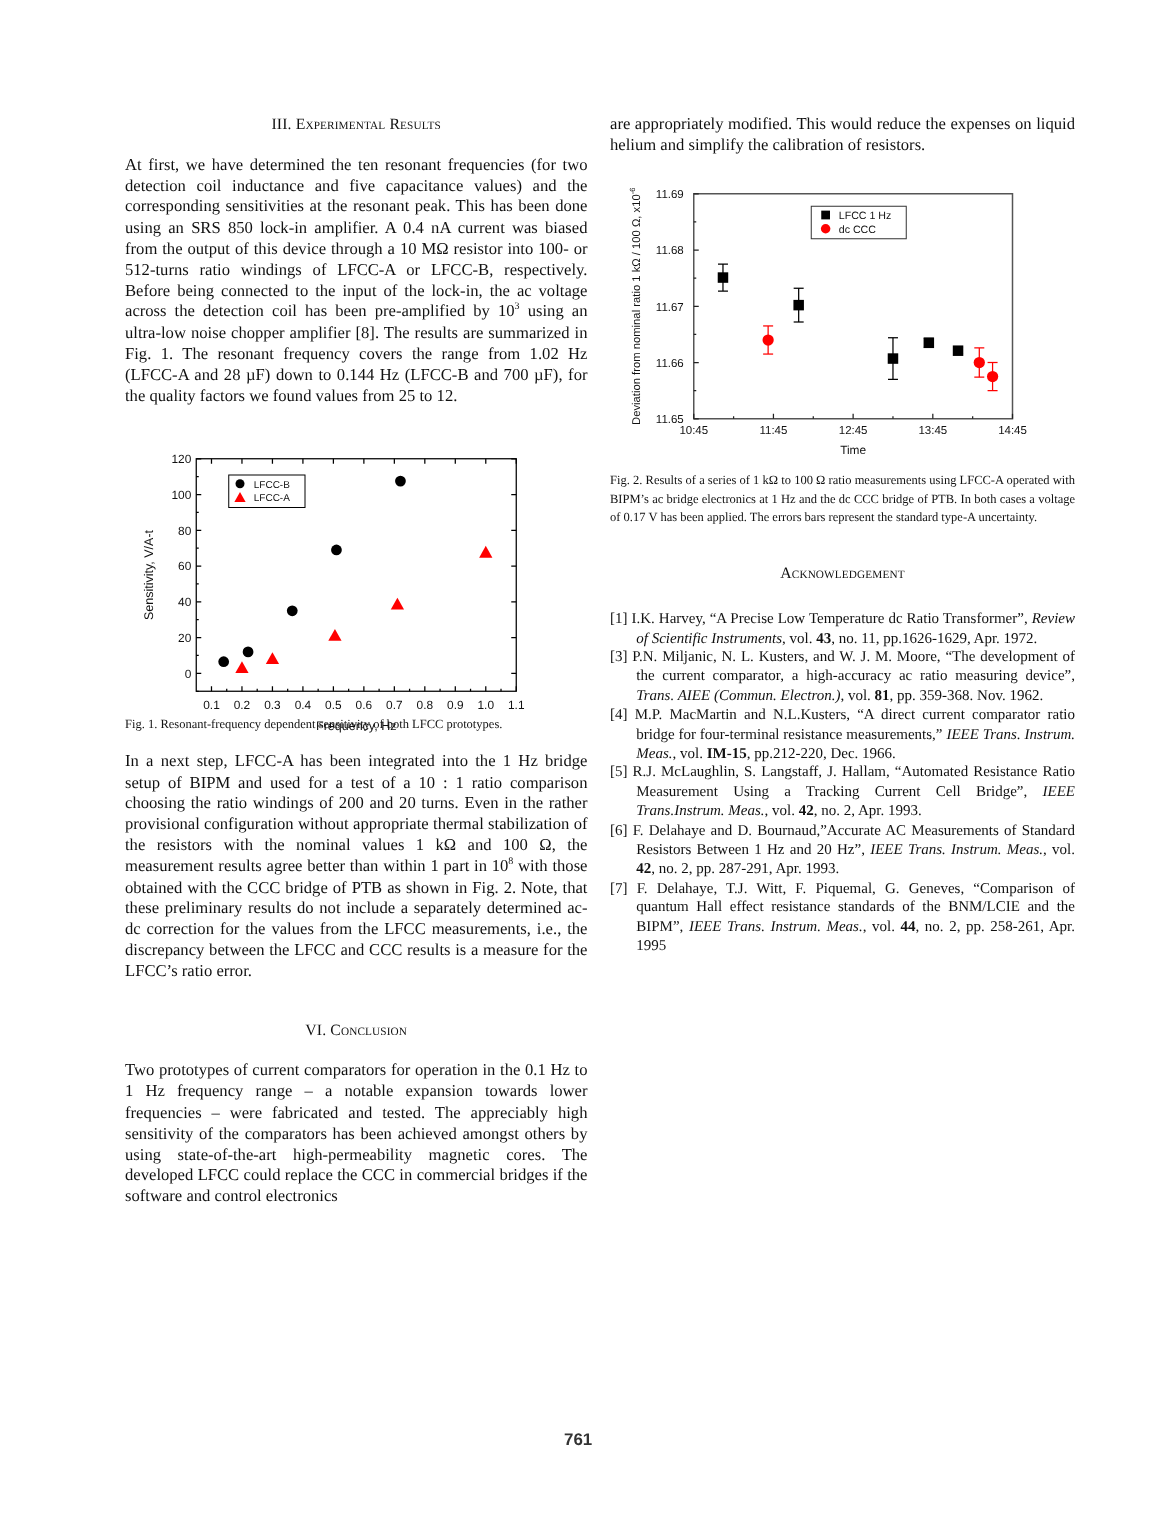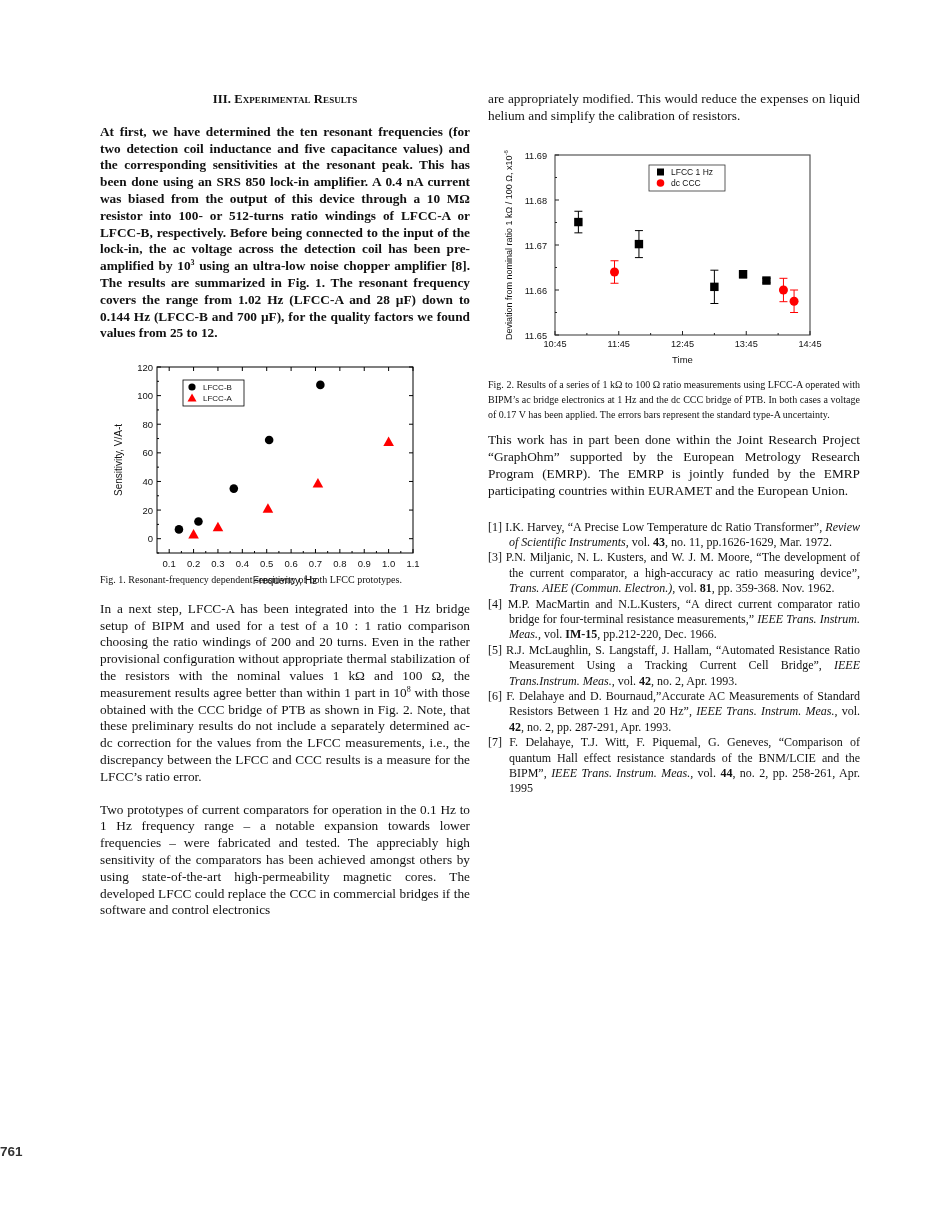--- a/index.html
+++ b/index.html
@@ -12,27 +12,27 @@
   .sec { text-align:center; font-size:12.6px; margin:0; letter-spacing:0.1px; }
   .sc { font-variant:small-caps; }
   .caption { font-size:10px; line-height:14.8px; text-align:justify; margin:0; }
   .caption.left-al { text-align:left; }
   sup { font-size:8px; vertical-align:super; line-height:0; }
   .refs { font-size:12.0px; line-height:15.4px; }
   .ref { display:flex; text-align:justify; margin:0 0 0 0; }
   .ref .body { padding-left:21px; text-indent:-21px; }
   .fig { position:absolute; }
   svg text { font-family:"Liberation Sans", "DejaVu Sans", sans-serif; }
-  .pagenum { position:absolute; top:1144px; left:0; width:925px; 
+  .pagenum { position:absolute; top:1144px; left:0; width:925px; text-align:center;
              font-family:"Liberation Sans","DejaVu Sans",sans-serif; font-weight:bold; font-size:13.5px; color:#333; }
 </style>
 </head>
 <body>
 
-<div class="col left" style="top:91px;font-weight:bold;">
+<div class="col left" style="top:91px;">
   <p class="sec"><span>III. </span><span class="sc">Experimental Results</span></p>
   <p class="para" style="margin-top:16px;"><span>At first, we have determined the ten resonant frequencies (for two detection coil inductance and five capacitance values) and the corresponding sensitivities at the resonant peak. This has been done using an SRS 850 lock-in amplifier. A 0.4 nA cur­rent was biased from the output of this device through a 10&nbsp;MΩ resistor into 100- or 512-turns ratio windings of LFCC-A or LFCC-B, respectively. Before being connected to the input of the lock-in, the ac voltage across the detection coil has been pre-amplified by 10</span><sup>3</sup><span> using an ultra-low noise chop­per amplifier [8]. The results are summarized in Fig. 1. The resonant frequency covers the range from 1.02&nbsp;Hz (LFCC-A and 28&nbsp;µF) down to 0.144&nbsp;Hz (LFCC-B and 700&nbsp;µF), for the quality factors we found values from 25 to 12.</span></p>
 </div>
 
 <svg class="fig" id="fig1" style="left:100px; top:355px;" width="330" height="240" viewBox="0 0 330 240">
     <rect x="57" y="12" width="256" height="186" fill="none" stroke="#000" stroke-width="1"></rect>
     <line x1="69.19047619047619" y1="198" x2="69.19047619047619" y2="194" stroke="#000"></line>
     <line x1="69.19047619047619" y1="12" x2="69.19047619047619" y2="16" stroke="#000"></line>
     <text x="69.19047619047619" y="212" font-size="9.5" text-anchor="middle" fill="#111">0.1</text>
     <line x1="81.38095238095238" y1="198" x2="81.38095238095238" y2="196" stroke="#000"></line>
@@ -120,20 +120,21 @@
     <polygon points="93.57142857142858,173.9 98.87142857142858,183.4 88.27142857142859,183.4" fill="#ff0000"></polygon>
     <polygon points="117.95238095238095,166.74615384615385 123.25238095238095,176.24615384615385 112.65238095238095,176.24615384615385" fill="#ff0000"></polygon>
     <polygon points="167.93333333333334,148.14615384615385 173.23333333333335,157.64615384615385 162.63333333333333,157.64615384615385" fill="#ff0000"></polygon>
     <polygon points="217.91428571428568,123.1076923076923 223.2142857142857,132.6076923076923 212.61428571428567,132.6076923076923" fill="#ff0000"></polygon>
     <polygon points="288.6190476190476,81.61538461538461 293.9190476190476,91.11538461538461 283.3190476190476,91.11538461538461" fill="#ff0000"></polygon>
   </svg>
 
 <div class="col left" style="top:573px;">
   <p class="caption left-al">Fig. 1. Resonant-frequency dependent sensitivity of both LFCC prototypes.</p>
   <p class="para" style="margin-top:13px;"><span>In a next step, LFCC-A has been integrated into the 1 Hz brid­ge setup of BIPM and used for a test of a 10 : 1 ratio compari­son choosing the ratio windings of 200 and 20 turns. Even in the rather provisional configuration without appropriate thermal stabilization of the resistors with the nominal values 1&nbsp;kΩ and 100&nbsp;Ω, the measurement results agree better than within 1 part in 10</span><sup>8</sup><span> with those obtained with the CCC bridge of PTB as shown in Fig. 2. Note, that these preliminary results do not include a separately determined ac-dc correction for the values from the LFCC measurements, i.e., the discrepancy between the LFCC and CCC results is a measure for the LFCC’s ratio error.</span></p>
+  <p class="sec" style="margin-top:30px;"><span>VI. </span><span class="sc">Conclusion</span></p>
   <p class="para" style="margin-top:16px;">Two prototypes of current comparators for operation in the 0.1 Hz to 1 Hz frequency range – a notable expansion towards lower frequencies – were fabricated and tested. The appre­ciably high sensitivity of the comparators has been achieved amongst others by using state-of-the-art high-permeability magnetic cores. The developed LFCC could replace the CCC in commercial bridges if the software and control electronics</p>
 </div>
 
 <div class="col right" style="top:91px;">
   <p class="para">are appropriately modified. This would reduce the expenses on liquid helium and simplify the calibration of resistors.</p>
 </div>
 
 <svg class="fig" id="fig2" style="left:485px; top:140px;" width="345" height="232" viewBox="0 0 345 232">
     <rect x="70" y="15" width="255" height="180" fill="none" stroke="#555" stroke-width="1.2"></rect>
     <line x1="70" y1="195" x2="70" y2="191" stroke="#222"></line>
@@ -218,24 +219,24 @@
     <g>
       <line x1="309.0625" y1="150" x2="309.0625" y2="172.499999999996" stroke="#ff0000" stroke-width="1"></line>
       <line x1="305.0625" y1="150" x2="313.0625" y2="150" stroke="#ff0000" stroke-width="1"></line>
       <line x1="305.0625" y1="172.499999999996" x2="313.0625" y2="172.499999999996" stroke="#ff0000" stroke-width="1"></line>
       <circle cx="309.0625" cy="161.249999999998" r="4.5" fill="#ff0000"></circle>
     </g>
   </svg>
 
 <div class="col right" style="top:378px;">
   <p class="caption">Fig. 2. Results of a series of 1&nbsp;kΩ to 100&nbsp;Ω ratio measurements using LFCC-A operated with BIPM’s ac bridge electronics at 1&nbsp;Hz and the dc CCC bridge of PTB. In both cases a voltage of 0.17&nbsp;V has been applied. The errors bars represent the standard type-A uncertainty.</p>
-  <p class="para" style="margin-top:10px;">This work has in part been done within the Joint Research Project “GraphOhm” supported by the European Metrology Research Program (EMRP). The EMRP is jointly funded by the EMRP participating countries within EURAMET and the European Union.</p>
+  <p class="sec" style="margin-top:28px;"><span class="sc">Acknowledgement</span></p>
   <div class="refs" id="refs" style="margin-top:20px; width:372px;">
       <p class="ref">
-        <span class="body"><span>[1] </span><span>I.K. Harvey, “A Precise Low Temperature dc Ratio Transformer”, </span><i>Review of Scientific Instruments</i><span>,  vol. </span><b>43</b><span>, no. 11, pp.1626-1629, Mar. 1972.</span></span>
+        <span class="body"><span>[1] </span><span>I.K. Harvey, “A Precise Low Temperature dc Ratio Transformer”, </span><i>Review of Scientific Instruments</i><span>,  vol. </span><b>43</b><span>, no. 11, pp.1626-1629, Apr. 1972.</span></span>
       </p>
       <p class="ref">
         <span class="body"><span>[3] </span><span>P.N. Miljanic, N. L. Kusters, and W. J. M. Moore, “The develop­ment of the current comparator, a high-accuracy ac ratio mea­suring device”, </span><i>Trans. AIEE (Commun. Electron.)</i><span>, vol. </span><b>81</b><span>, pp. 359-368. Nov. 1962.</span></span>
       </p>
       <p class="ref">
         <span class="body"><span>[4] </span><span>M.P. MacMartin and N.L.Kusters, “A direct current comparator ratio bridge for four-terminal resistance measurements,” </span><i>IEEE Trans. Instrum. Meas.</i><span>, vol. </span><b>IM-15</b><span>, pp.212-220, Dec. 1966.</span></span>
       </p>
       <p class="ref">
         <span class="body"><span>[5] </span><span>R.J. McLaughlin, S. Langstaff, J. Hallam, “Automated Resistance Ratio Measurement Using a Tracking Current Cell Bridge”, </span><i>IEEE Trans.Instrum. Meas.</i><span>, vol. </span><b>42</b><span>, no. 2, Apr. 1993.</span></span>
       </p>

